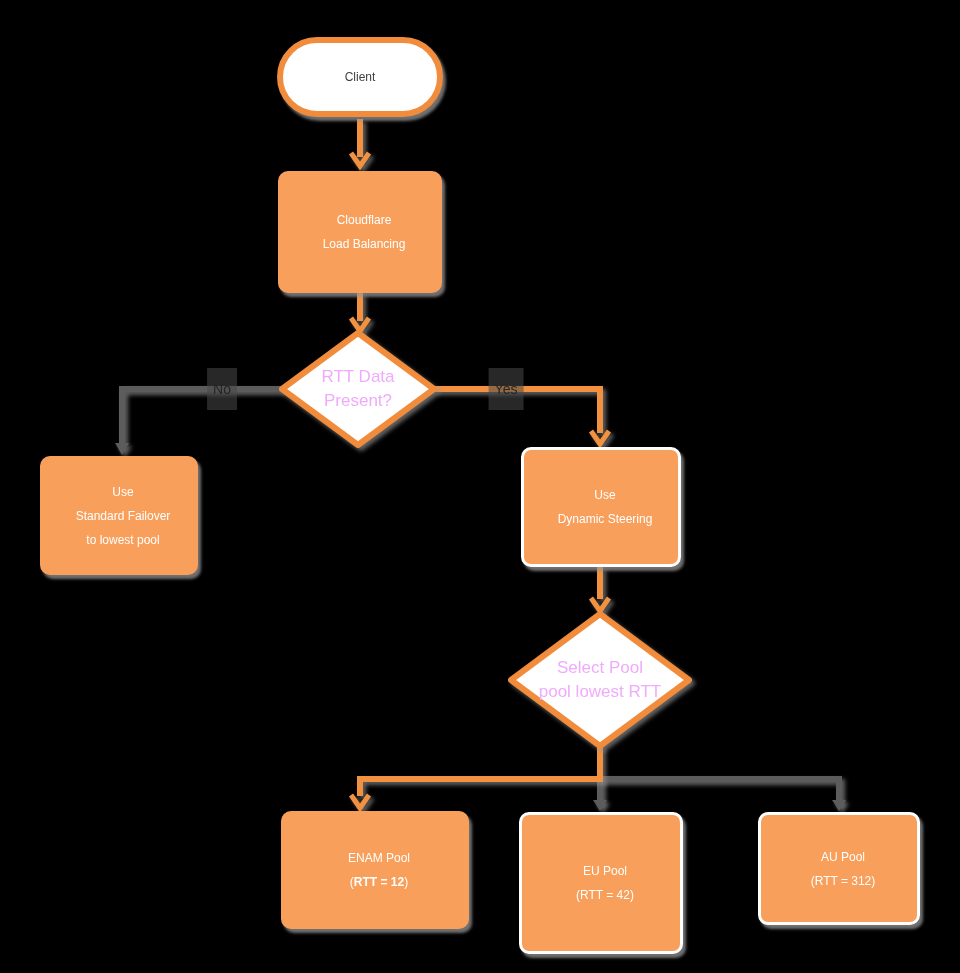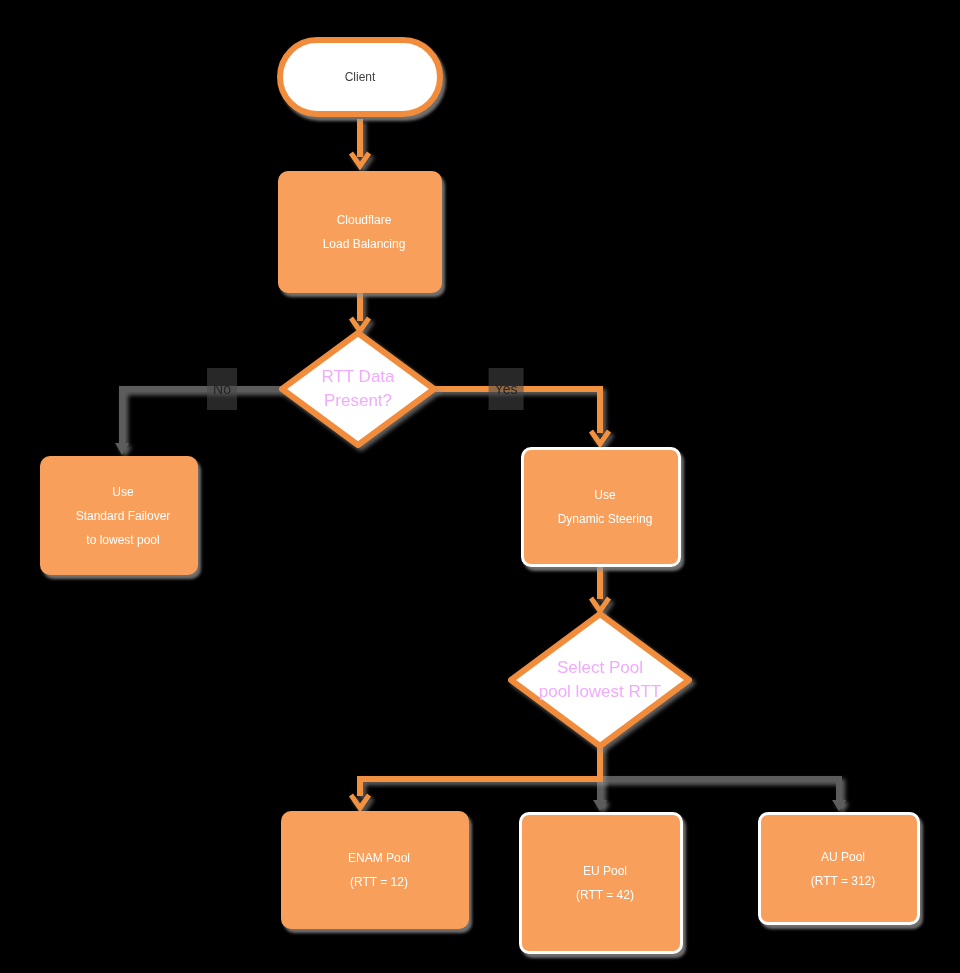--- a/index.html
+++ b/index.html
@@ -43,21 +43,21 @@
     text-align:center; white-space:nowrap;
   }
   .edge-label {
     position:absolute;
     transform:translate(-50%,-50%);
     font-size:14px; line-height:16px;
     color:#262626;
     background:rgba(72,72,72,0.55);
     padding:13px 6px;
   }
-  .bold { font-weight:normal; }
+  .bold { font-weight:bold; }
   svg .sh { filter:drop-shadow(3px 3px 2px rgba(150,150,150,0.65)); }
 </style>
 </head>
 <body>
 
 <svg class="stage" width="960" height="973" viewBox="0 0 960 973">
 
   <path class="sh" d="M282,389 H122 V443" fill="none" stroke="#5C5C5C" stroke-width="6"></path>
   <polygon class="sh" points="115,443 129,443 122,455" fill="#5C5C5C"></polygon>
   <path class="sh" d="M600,779 V802" fill="none" stroke="#5C5C5C" stroke-width="6"></path>

